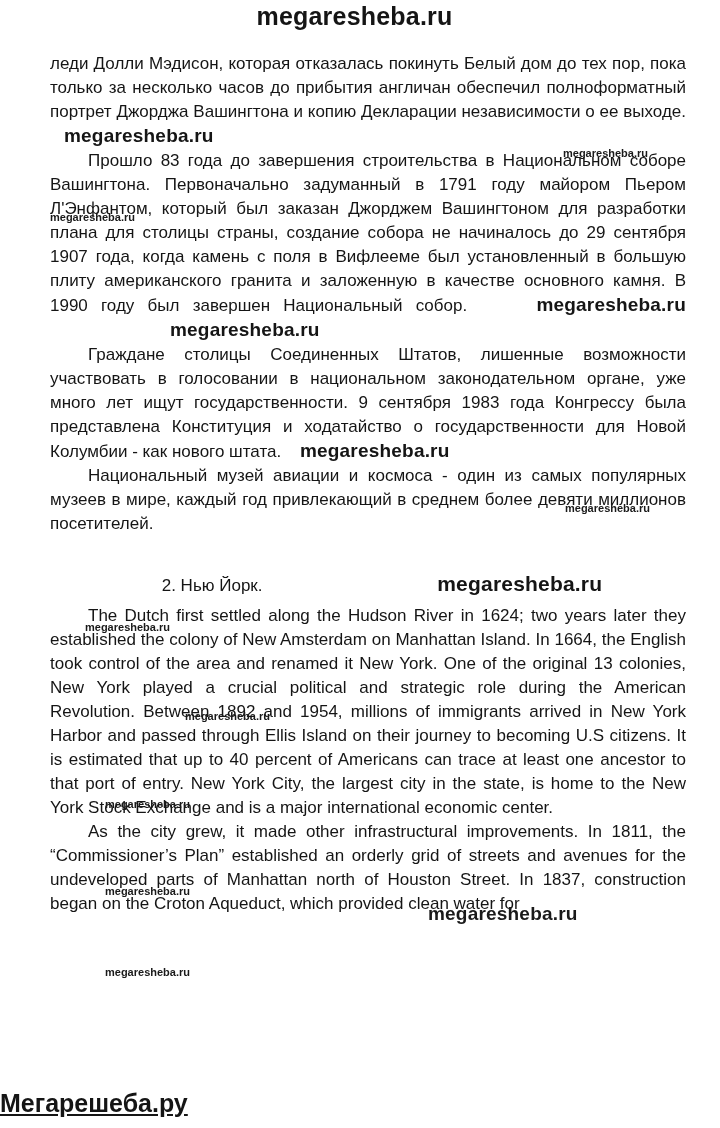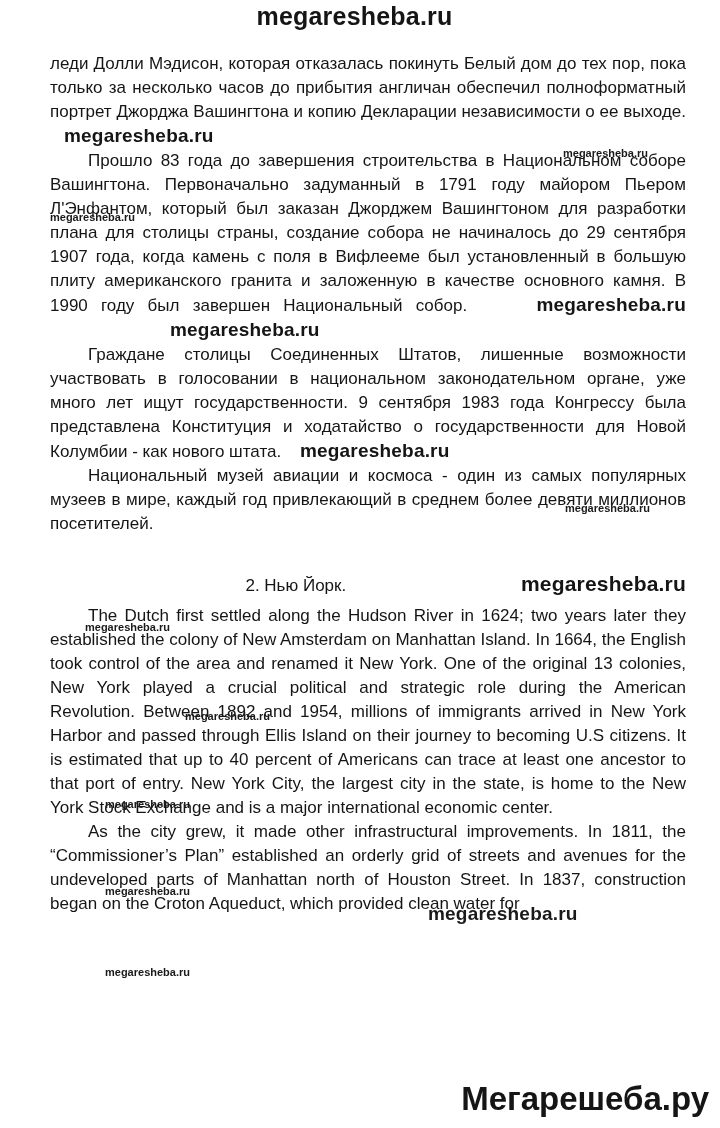--- a/index.html
+++ b/index.html
@@ -33,38 +33,39 @@
   .para.no-indent { text-indent: 0; }
   .wm-inline {
     font-weight: bold;
     font-size: 19px;
     white-space: nowrap;
     letter-spacing: 0.2px;
   }
   .heading {
     margin: 36px 0 6px 0;
     text-indent: 28px;
-    text-align: right;
+    text-align: center;
     font-size: 17px;
   }
   .heading .wm-inline { font-size: 21px; margin-left: 170px; }
   .wm-abs {
     position: absolute;
     font-size: 11px;
     font-weight: bold;
     white-space: nowrap;
     color: #1a1a1a;
   }
   .wm-abs.big { font-size: 19px; letter-spacing: 0.2px; }
   .footer {
     position: absolute;
     left: 0; right: 0; bottom: 10px;
-    text-align: right;
-    font-size: 33px;
+    text-align: left;
+    font-size: 25px;
     font-weight: bold;
+    text-decoration: underline;
   }
 </style>
 </head>
 <body>
 
 <div class="page">
 
   <div class="site-header">megaresheba.ru</div>
 
   <div class="content">

